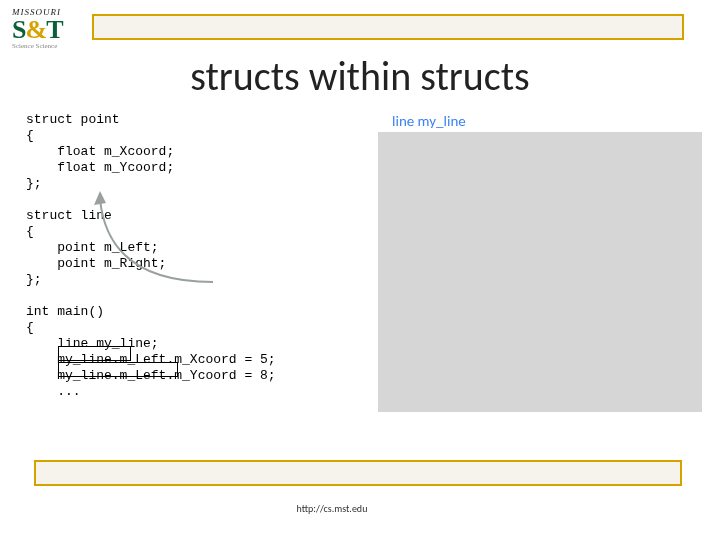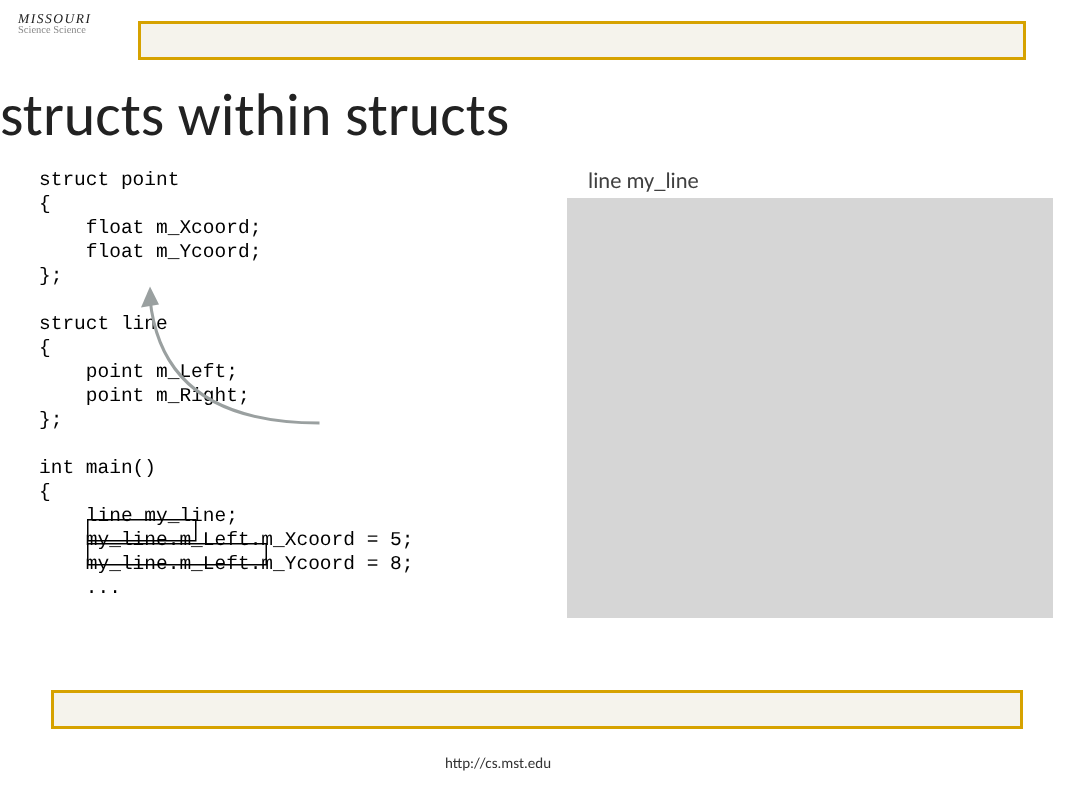--- a/index.html
+++ b/index.html
@@ -47,42 +47,42 @@
     width: 592px;
     height: 26px;
     border: 2px solid #d6a200;
     background: #f5f3ec;
   }
   .title {
     position: absolute;
     top: 52px;
     left: 0;
     width: 720px;
-    text-align: left;
+    text-align: center;
     font-size: 40px;
     font-weight: 400;
     color: #222;
   }
   .code {
     position: absolute;
     top: 112px;
     left: 26px;
     font-family: "Courier New", monospace;
     font-size: 13px;
     line-height: 16px;
     white-space: pre;
     color: #000;
   }
   .right-label {
     position: absolute;
     top: 112px;
     left: 392px;
     font-family: Calibri, Arial, sans-serif;
     font-size: 15px;
-    color: #404040;
+    color: #3b82f6;
   }
   .gray-box {
     position: absolute;
     top: 132px;
     left: 378px;
     width: 324px;
     height: 280px;
     background: #d6d6d6;
   }
   .arrow-svg {
@@ -117,20 +117,23 @@
     text-align: center;
     font-size: 10px;
     color: #333;
   }
 </style>
 </head>
 <body>
 
 <div class="logo">
   <div class="missouri">MISSOURI</div>
+  <div class="st">
+    <span>S</span><span class="amp">&amp;</span><span>T</span>
+  </div>
   <div class="cs">Science Science</div>
 </div>
 
 <div class="top-bar"></div>
 
 <h1 class="title">structs within structs</h1>
 
 <div class="code">struct point
 {
     float m_Xcoord;

